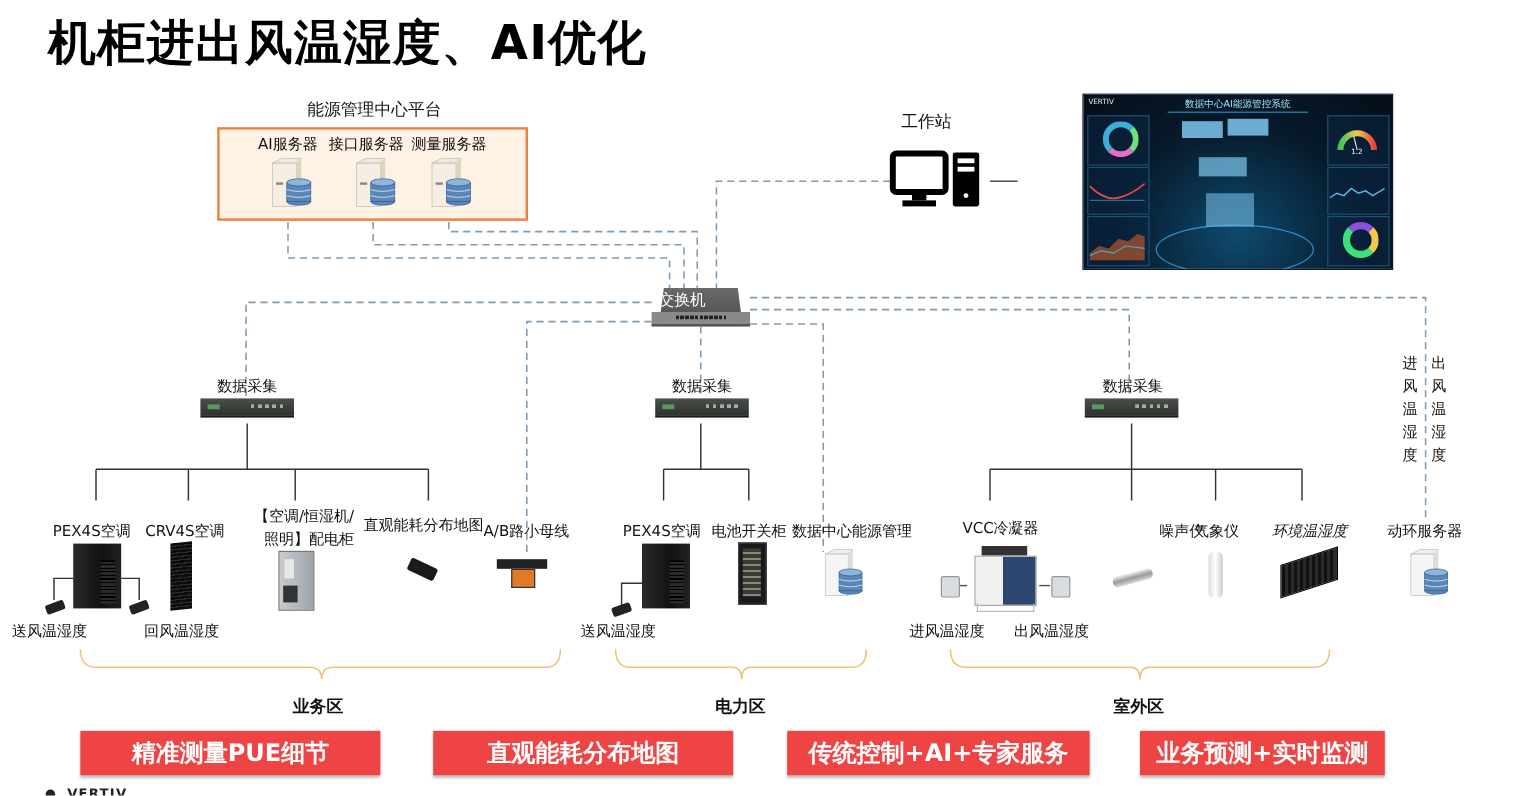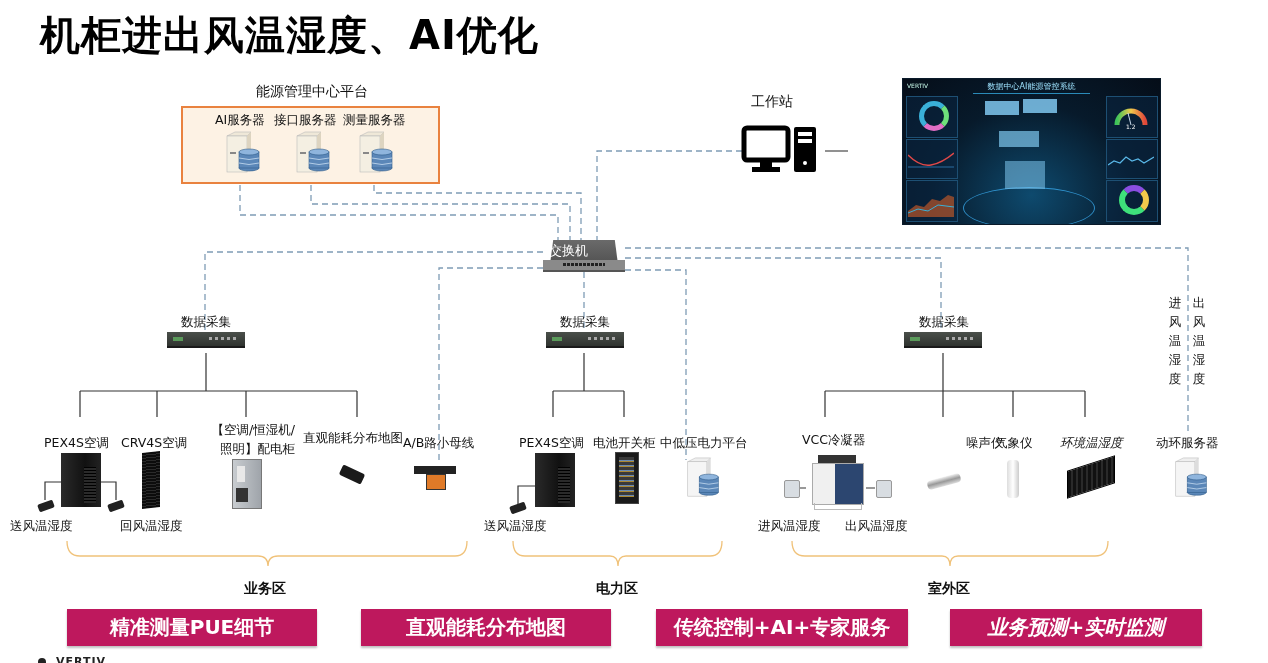--- a/index.html
+++ b/index.html
@@ -13,21 +13,21 @@
   .ws-lbl{left:751px;top:93px;font-size:14px;}
   .switch{left:543px;top:240px;width:82px;height:32px;}
   .switch .top{position:absolute;left:6px;top:0;width:70px;height:32px;background:linear-gradient(#6a6a6a,#4a4a4a);clip-path:polygon(6% 0,94% 0,100% 100%,0 100%);color:#fff;font-size:13px;text-align:left;line-height:21px;}
   .switch .bot{position:absolute;left:0;top:20px;width:82px;height:10px;background:#8a8a8a;border-bottom:2px solid #555;}
   .switch .ports{position:absolute;left:20px;top:23px;width:42px;height:3px;background:repeating-linear-gradient(90deg,#222 0 3px,transparent 3px 4px);}
   .collector{width:78px;height:14px;background:linear-gradient(#4a4f4a,#2f332f);border-bottom:2px solid #1a1a1a;}
   .collector::before{content:"";position:absolute;left:6px;top:5px;width:10px;height:4px;background:#5a9a5a;}
   .collector::after{content:"";position:absolute;right:8px;top:5px;width:28px;height:3px;background:repeating-linear-gradient(90deg,#aaa 0 3px,transparent 3px 6px);}
   .dc-lbl{font-size:12.5px;}
   .zone-lbl{font-size:14px;font-weight:bold;}
-  .banner{top:609px;height:37px;background:#be185d;color:#fff;font-size:20px;font-weight:bold;text-align:center;line-height:37px;box-shadow:0 2px 2px rgba(0,0,0,0.25);}
+  .banner{top:609px;height:37px;background:#ef4444;color:#fff;font-size:20px;font-weight:bold;text-align:center;line-height:37px;box-shadow:0 2px 2px rgba(0,0,0,0.25);}
   .vert{font-size:12.5px;line-height:19px;width:14px;text-align:center;}
   .server-icon{width:46px;height:46px;}
   .dash{position:absolute;left:902px;top:78px;width:257px;height:145px;background:radial-gradient(ellipse at 50% 80%,#0e4a6e 0%,#071a2b 55%,#050d18 100%);border:1px solid #0a1a2a;overflow:hidden;}
   .dash .dtitle{position:absolute;left:70px;top:2px;width:117px;height:12px;color:#9fe3ff;font-size:8px;text-align:center;line-height:12px;border-bottom:1px solid #2a8ab8;}
   .dash .panel{position:absolute;border:1px solid #1d4f73;background:rgba(10,40,70,0.5);}
   .dash .ring{position:absolute;border-radius:50%;}
   .dash .ai{position:absolute;left:148px;top:100px;font-size:28px;font-weight:bold;color:#3fe0b0;font-family:"DejaVu Sans",sans-serif;margin-top:48px;}
   .dash .brand{position:absolute;left:4px;top:3px;font-size:6px;color:#cfe;}
   .dash .rack{position:absolute;background:#7fc7ee;opacity:0.85;}
   .foot{left:38px;top:655px;font-size:11px;font-weight:bold;letter-spacing:1px;color:#222;}
@@ -211,21 +211,21 @@
 <div class="abs" style="left:414px;top:466px;width:42px;height:8px;background:#222;"></div>
 <div class="abs" style="left:426px;top:474px;width:18px;height:14px;background:#e07a28;border:1px solid #333;"></div>
 
 <div class="abs" style="left:38px;top:502px;width:16px;height:8px;background:#222;border-radius:2px;transform:rotate(-20deg);"></div>
 <div class="abs" style="left:108px;top:502px;width:16px;height:8px;background:#222;border-radius:2px;transform:rotate(-20deg);"></div>
 <div class="abs lbl" style="left:10px;top:518px;">送风温湿度</div>
 <div class="abs lbl" style="left:80px;top:518px;margin-left:40px;">回风温湿度</div>
 
 <div class="abs lbl" style="left:519px;top:435px;">PEX4S空调</div>
 <div class="abs lbl" style="left:593px;top:435px;">电池开关柜</div>
-<div class="abs lbl" style="left:660px;top:435px;">中低压电力平台</div>
+<div class="abs lbl" style="left:660px;top:435px;">数据中心能源管理</div>
 <div class="abs" style="left:535px;top:453px;width:40px;height:54px;background:linear-gradient(90deg,#2a2a2a,#111 60%,#222);">
   <div class="abs" style="left:23px;top:14px;width:12px;height:36px;background:repeating-linear-gradient(#000 0 1px,#2a2a2a 1px 3px);"></div>
 </div>
 <div class="abs" style="left:615px;top:452px;width:22px;height:50px;background:#1a1a1a;border:1px solid #444;">
   <div class="abs" style="left:3px;top:4px;width:15px;height:40px;background:repeating-linear-gradient(#3a3a3a 0 3px,#6a8ab0 3px 4px,#a83 4px 5px);"></div>
 </div>
 <svg class="abs" style="left:682px;top:456px;" width="44" height="44" viewBox="0 0 46 46">
   <path d="M6 6 L14 2 H30 L26 6 Z" fill="#efefef" stroke="#bbb" stroke-width="0.6"></path>
   <rect x="6" y="6" width="20" height="36" fill="#f5f5f5" stroke="#bbb" stroke-width="0.6"></rect>
   <path d="M26 6 L30 2 V38 L26 42 Z" fill="#ddd"></path>
@@ -285,17 +285,17 @@
   <path d="M18 28 Q28 31 38 28 M18 33 Q28 36 38 33" stroke="#c9def2" stroke-width="0.8" fill="none"></path>
 </svg>
 
 <div class="abs zone-lbl" style="left:244px;top:580px;">业务区</div>
 <div class="abs zone-lbl" style="left:596px;top:580px;">电力区</div>
 <div class="abs zone-lbl" style="left:928px;top:580px;">室外区</div>
 
 <div class="abs banner" style="left:67px;width:250px;">精准测量PUE细节</div>
 <div class="abs banner" style="left:361px;width:250px;">直观能耗分布地图</div>
 <div class="abs banner" style="left:656px;width:252px;">传统控制+AI+专家服务</div>
-<div class="abs banner" style="left:950px;width:252px;font-style:italic;">业务预测+实时监测</div>
+<div class="abs banner" style="left:950px;width:204px;">业务预测+实时监测</div>
 
 <div class="abs foot">
   <span style="display:inline-block;width:8px;height:8px;border-radius:50%;background:#222;margin-right:10px;vertical-align:middle;"></span><span>VERTIV</span>
 </div>
 
 </body></html>

